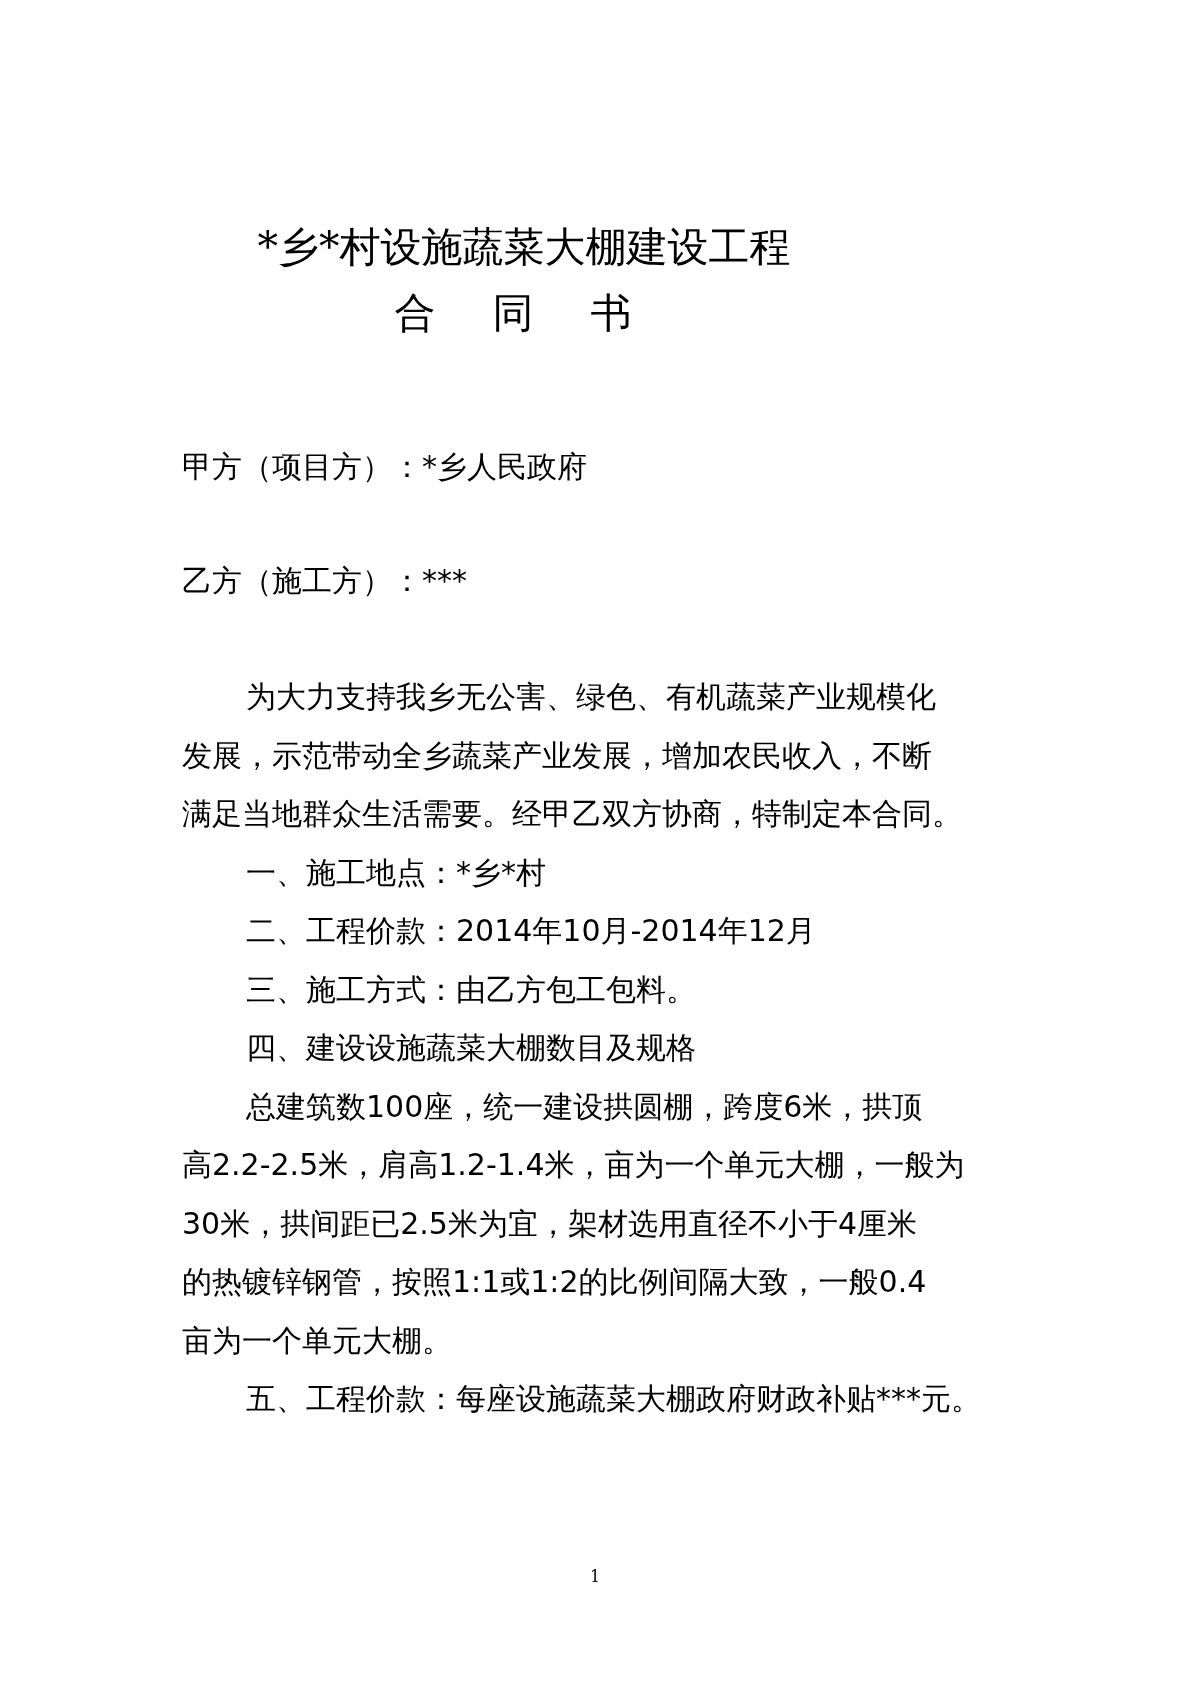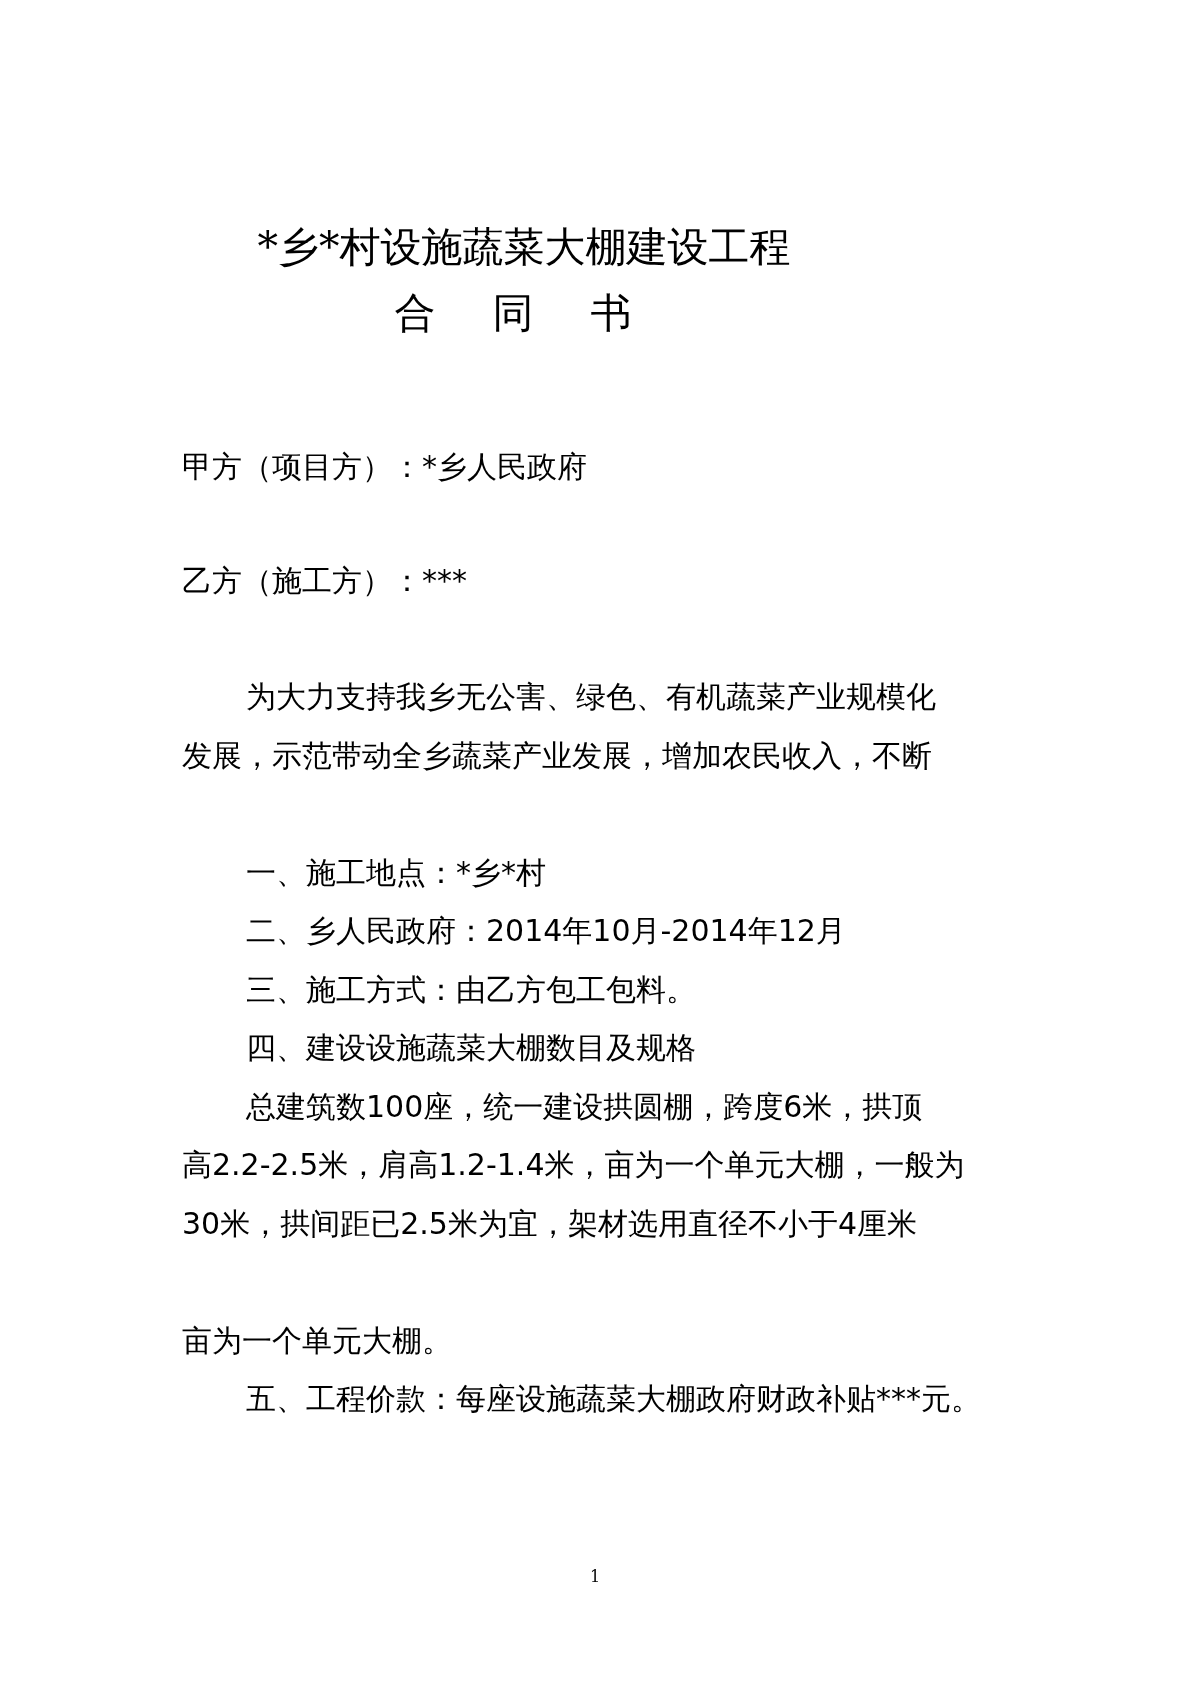--- a/index.html
+++ b/index.html
@@ -20,27 +20,29 @@
 
 <div class="page">
   <div class="title t1">*乡*村设施蔬菜大棚建设工程</div>
   <div class="title t2">合 同 书</div>
 
   <div class="line" style="top:561px">乙方（施工方）：***</div>
   <div class="line" style="top:447px">甲方（项目方）：*乡人民政府</div>
 
   <div class="line" style="top:736px">发展，示范带动全乡蔬菜产业发展，增加农民收入，不断</div>
   <div class="line indent" style="top:677px">为大力支持我乡无公害、绿色、有机蔬菜产业规模化</div>
+  <div class="line" style="top:794px">满足当地群众生活需要。经甲乙双方协商，特制定本合同。</div>
 
   <div class="line indent" style="top:853px">一、施工地点：*乡*村</div>
-  <div class="line indent" style="top:911px">二、乡人民政府：2014年10月-2014年12月</div>
+  <div class="line indent" style="top:911px">二、工程价款：2014年10月-2014年12月</div>
   <div class="line indent" style="top:970px">三、施工方式：由乙方包工包料。</div>
   <div class="line indent" style="top:1028px">四、建设设施蔬菜大棚数目及规格</div>
 
   <div class="line indent" style="top:1087px">总建筑数100座，统一建设拱圆棚，跨度6米，拱顶</div>
   <div class="line" style="top:1145px">高2.2-2.5米，肩高1.2-1.4米，亩为一个单元大棚，一般为</div>
   <div class="line" style="top:1204px">30米，拱间距已2.5米为宜，架材选用直径不小于4厘米</div>
+  <div class="line" style="top:1262px">的热镀锌钢管，按照1:1或1:2的比例间隔大致，一般0.4</div>
   <div class="line" style="top:1321px">亩为一个单元大棚。</div>
 
   <div class="line indent" style="top:1379px">五、工程价款：每座设施蔬菜大棚政府财政补贴***元。</div>
 
   <div class="pagenum">1</div>
 </div>
 
 </body></html>

